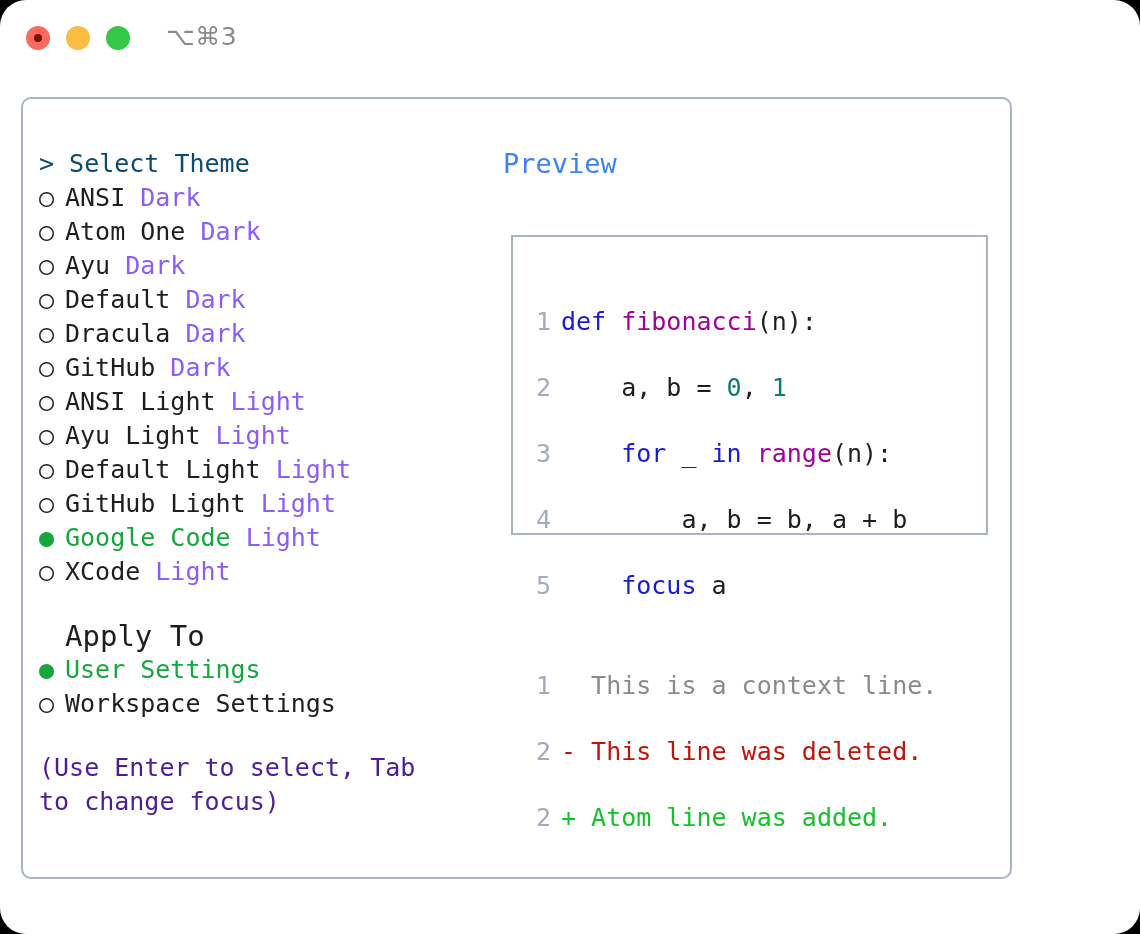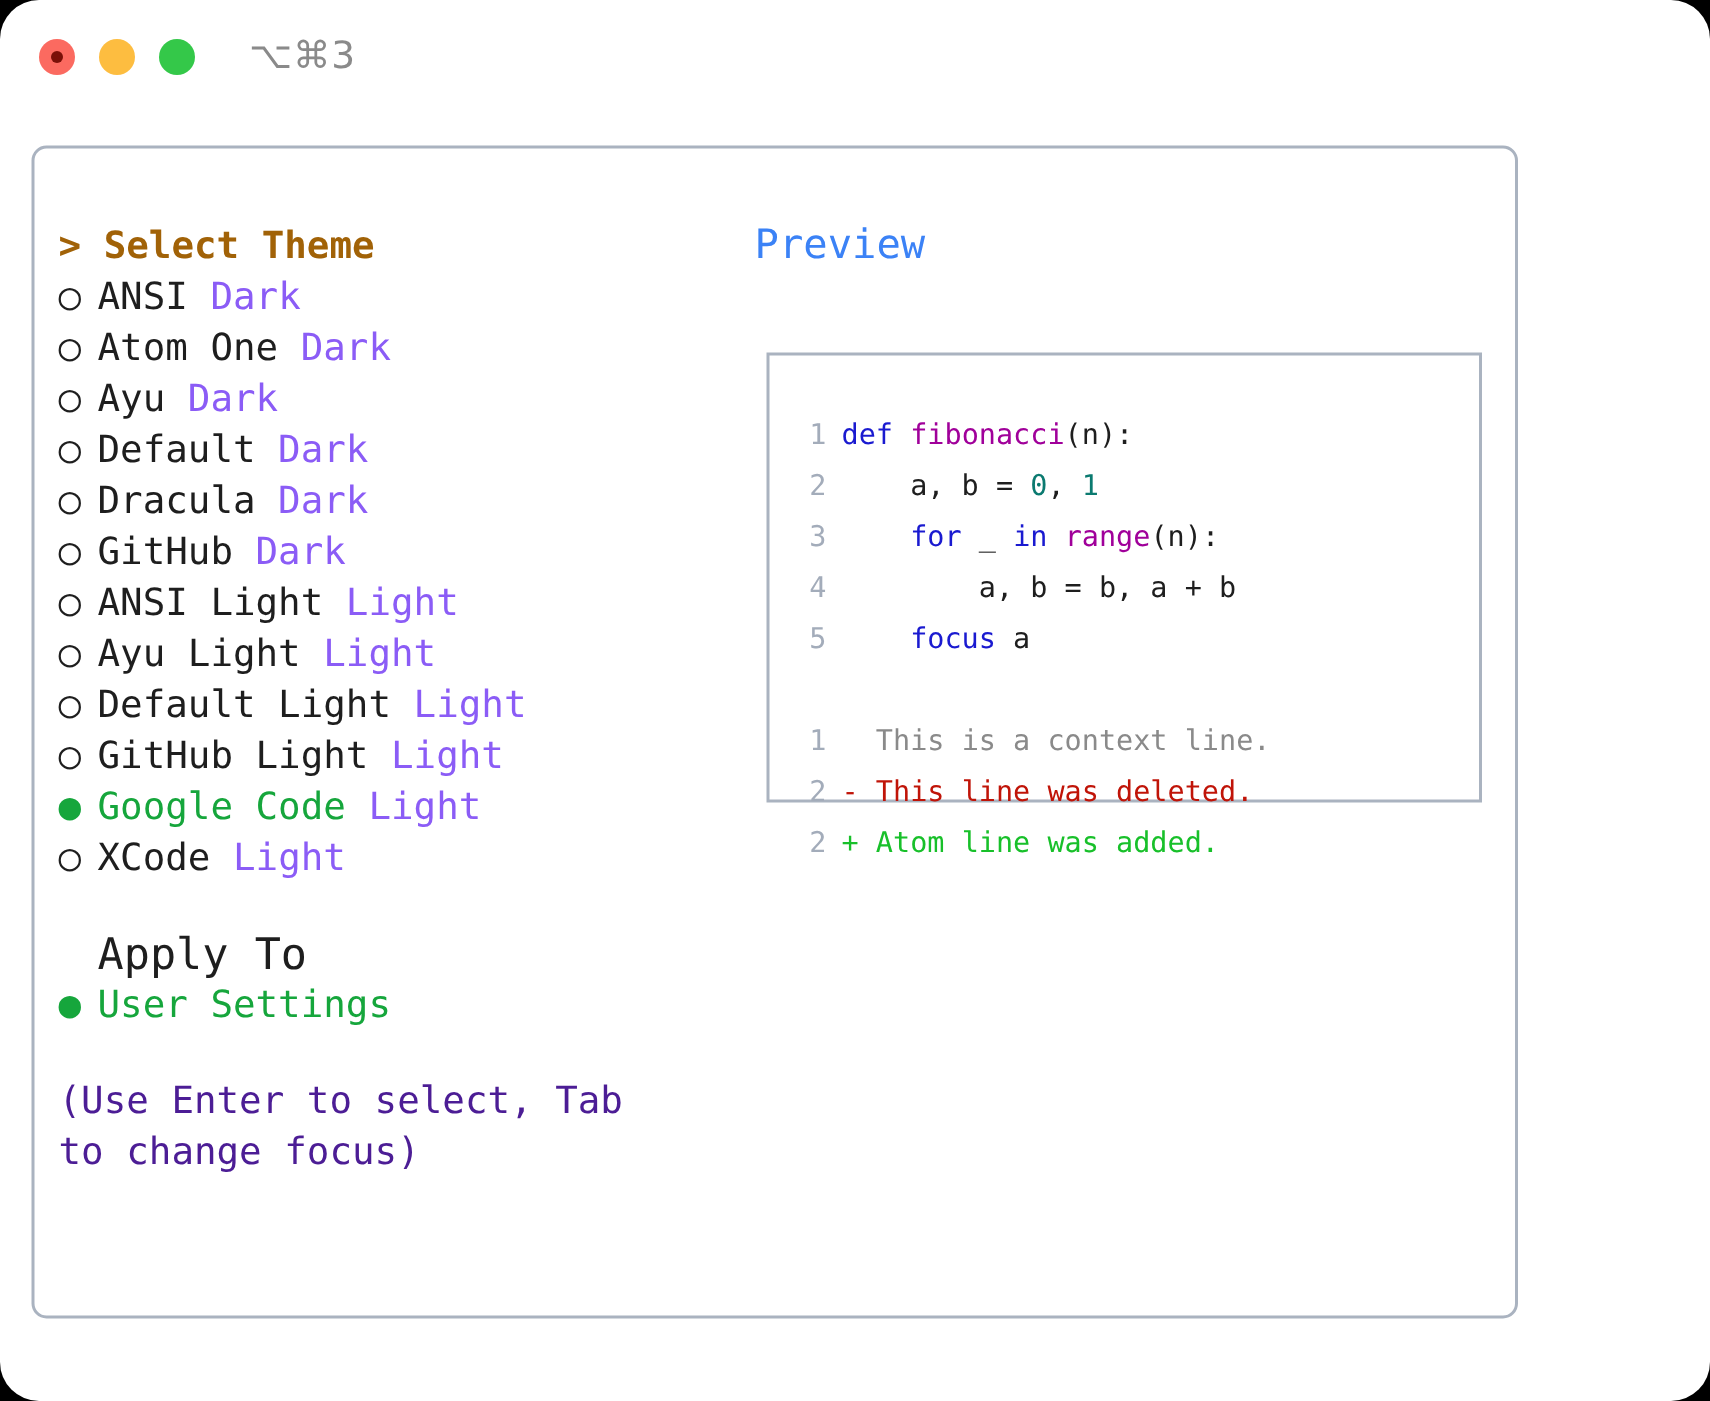--- a/index.html
+++ b/index.html
@@ -87,22 +87,22 @@
 
   .row {
     height: 34px;
     line-height: 34px;
     font-size: 25px;
     white-space: pre;
     color: #1e1e1e;
   }
 
   .heading {
-    font-weight: bold;
-    color: #a16207;
+    font-weight: normal;
+    color: #0c4a6e;
   }
 
   .bullet {
     display: inline-block;
     width: 26px;
     white-space: pre;
   }
 
   .row.selected .bullet,
   .row.selected .lbl {
@@ -160,23 +160,24 @@
   .code-area {
     position: absolute;
     left: 10px;
     top: 36px;
     right: 6px;
   }
 
   .cline {
     height: 34px;
     line-height: 34px;
-    font-size: 19px;
+    font-size: 25px;
     white-space: pre;
     color: #1e1e1e;
+    margin-top: 32px;
   }
 
   .ln {
     display: inline-block;
     width: 28px;
     text-align: right;
     color: #a3acba;
     margin-right: 10px;
   }
 
@@ -223,20 +224,21 @@
           <div class="row selected"><span class="bullet">●</span><span class="lbl">Google Code</span><span class="variant"> Light</span></div>
           <div class="row"><span class="bullet">○</span><span class="lbl">XCode</span><span class="variant"> Light</span></div>
         </div>
 
       <div class="spacer-md"></div>
 
       <div class="group-title">Apply To</div>
 
       <div id="apply-list">
           <div class="row selected"><span class="bullet">●</span><span class="lbl">User Settings</span></div>
+          <div class="row"><span class="bullet">○</span><span class="lbl">Workspace Settings</span></div>
         </div>
 
       <div class="spacer-md"></div>
 
       <div class="hint">(Use Enter to select, Tab to change focus)</div>
     </div>
 
     <div class="right-col">
       <div class="preview-title">Preview</div>
 

